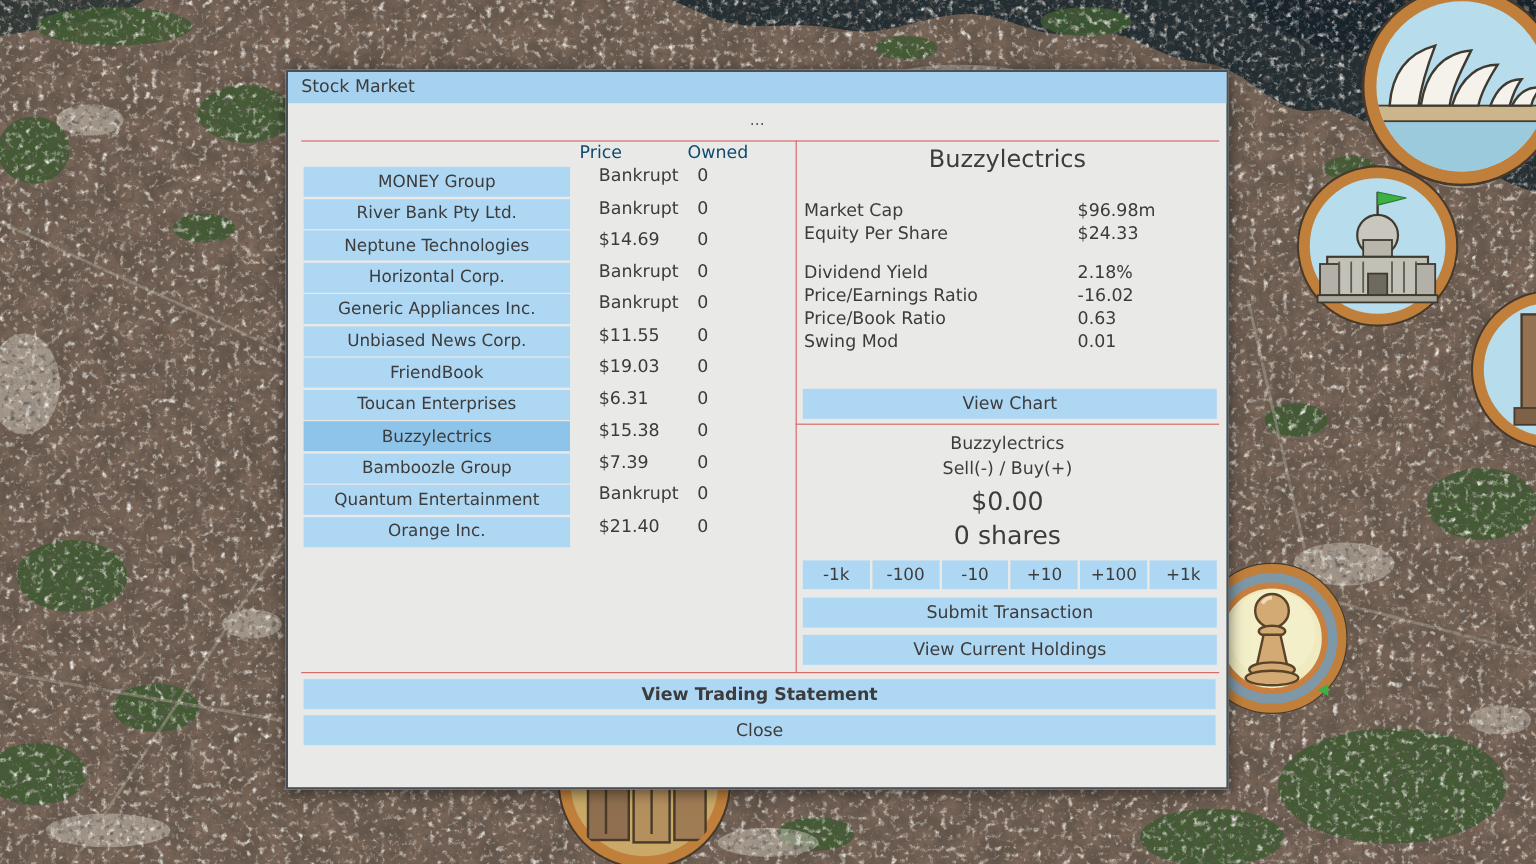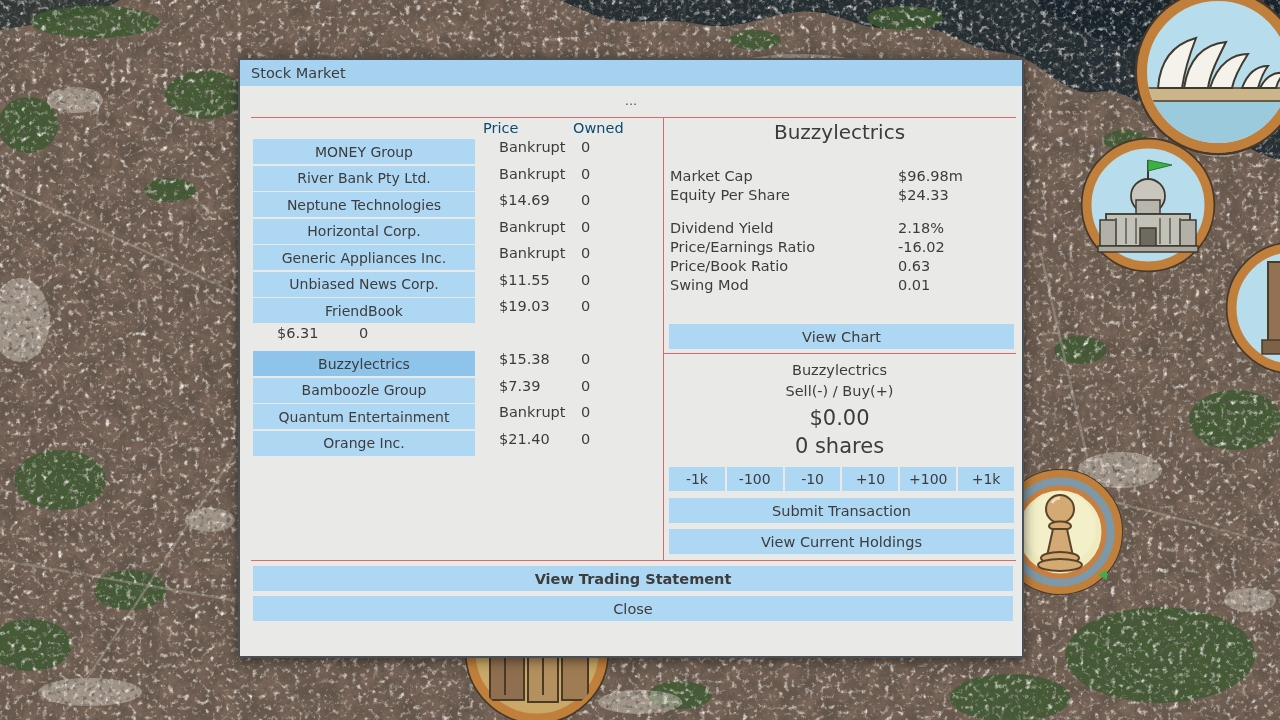--- a/index.html
+++ b/index.html
@@ -255,20 +255,21 @@
           <button class="btn cbtn">Unbiased News Corp.</button>
           <span class="pcell">$11.55</span>
           <span class="ocell">0</span>
         </div>
         <div class="crow">
           <button class="btn cbtn">FriendBook</button>
           <span class="pcell">$19.03</span>
           <span class="ocell">0</span>
         </div>
         <div class="crow">
+          <button class="btn cbtn">Toucan Enterprises</button>
           <span class="pcell">$6.31</span>
           <span class="ocell">0</span>
         </div>
         <div class="crow">
           <button class="btn cbtn sel">Buzzylectrics</button>
           <span class="pcell">$15.38</span>
           <span class="ocell">0</span>
         </div>
         <div class="crow">
           <button class="btn cbtn">Bamboozle Group</button>

